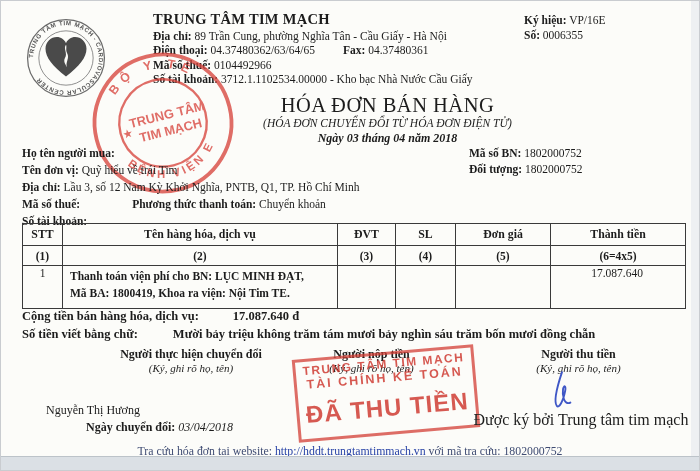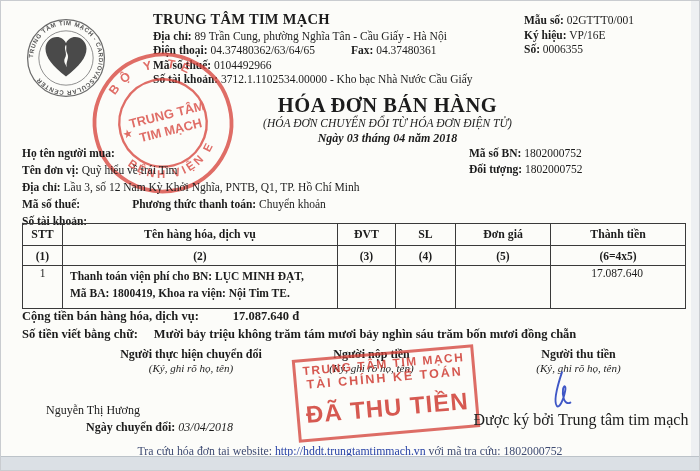--- a/index.html
+++ b/index.html
@@ -15,30 +15,30 @@
   .bottom-strip { position:absolute; left:0; right:0; bottom:0; height:14px; background:#dbe0e5; border-top:1px solid #bcc3c9; }
 
   b, .b { font-weight:bold; }
   .line { white-space:nowrap; }
 
   
   .logo { position:absolute; left:24px; top:16px; width:82px; height:82px; }
   .logo text { font-family:"Liberation Sans","DejaVu Sans",sans-serif; }
   .company { position:absolute; left:152px; top:11px; width:372px; line-height:14.5px; }
   .company .name { font-size:14.5px; font-weight:bold; letter-spacing:.3px; margin-bottom:2px; }
-  .fax-label { margin-left:36px; }
+  .fax-label { margin-left:28px; }
   .meta { position:absolute; left:523px; top:12px; line-height:14.5px; }
 
   
   .round-stamp { position:absolute; left:86px; top:46px; width:152px; height:152px; opacity:.78; pointer-events:none; }
   .round-stamp text, .round-stamp textPath { font-family:"Liberation Sans","DejaVu Sans",sans-serif; fill:#d8453e; font-weight:bold; }
 
   
   .title-block { position:absolute; left:85px; right:10px; top:93px; text-align:center; }
-  .title-main { font-size:20.5px; font-weight:bold; letter-spacing:.5px; }
+  .title-main { font-size:20.5px; font-weight:normal; letter-spacing:.5px; }
   .title-sub { font-size:11.5px; font-style:italic; margin-top:0; }
   .title-date { font-size:12px; font-style:italic; font-weight:bold; margin-top:2px; }
 
   
   .buyer { position:absolute; left:21px; top:144px; line-height:17px; }
   .pay-label { margin-left:52px; }
   .patient { position:absolute; left:468px; top:144px; line-height:16px; }
 
   
   table.items { position:absolute; left:21px; top:222px; width:663px; border-collapse:collapse; table-layout:fixed; }
@@ -46,21 +46,21 @@
   table.items .hrow td { font-weight:bold; height:22px; font-size:11.8px; }
   table.items .nrow td { font-weight:bold; height:20px; }
   table.items .drow td { height:43px; vertical-align:top; }
   td.desc { text-align:left !important; font-weight:bold; line-height:1.5; padding:2px 7px !important; }
   td.amount { text-align:right; padding-right:6px !important; }
 
   
   .total-line { position:absolute; left:21px; top:308px; font-size:12.5px; font-weight:bold; }
   .total-value { margin-left:34px; }
   .words-line { position:absolute; left:21px; top:326px; font-size:12.5px; font-weight:bold; }
-  .words-value { margin-left:16px; }
+  .words-value { margin-left:35px; }
 
   
   .sig { position:absolute; text-align:center; }
   .sig-title { font-weight:bold; font-size:12px; }
   .sig-note { font-style:italic; font-size:11px; }
   .sig1 { left:60px; top:346px; width:260px; }
   .sig2 { left:288px; top:346px; width:165px; }
   .sig3 { left:480px; top:346px; width:195px; }
   .sig1-name { position:absolute; left:45px; top:402px; width:230px; text-align:left; font-size:12px; }
   .sig1-date { position:absolute; left:85px; top:419px; font-size:12px; }
@@ -103,21 +103,20 @@
 
   <div class="company">
     <div class="name">TRUNG TÂM TIM MẠCH</div>
     <div class="line"><b>Địa chỉ:</b> <span>89 Trần Cung, phường Nghĩa Tân - Cầu Giấy - Hà Nội</span></div>
     <div class="line"><b>Điện thoại:</b> <span>04.37480362/63/64/65</span><b class="fax-label">Fax:</b> <span>04.37480361</span></div>
     <div class="line"><b>Mã số thuế:</b> <span>0104492966</span></div>
     <div class="line"><b>Số tài khoản:</b> <span>3712.1.1102534.00000 - Kho bạc Nhà Nước Cầu Giấy</span></div>
   </div>
 
   <div class="meta">
-    <div class="line"><b>Mẫu số:</b> <span>02GTTT0/001</span></div>
     <div class="line"><b>Ký hiệu:</b> <span>VP/16E</span></div>
     <div class="line"><b>Số:</b> <span>0006355</span></div>
   </div>
 
   <div class="title-block">
     <div class="title-main">HÓA ĐƠN BÁN HÀNG</div>
     <div class="title-sub">(HÓA ĐƠN CHUYỂN ĐỔI TỪ HÓA ĐƠN ĐIỆN TỬ)</div>
     <div class="title-date">Ngày 03 tháng 04 năm 2018</div>
   </div>
 

